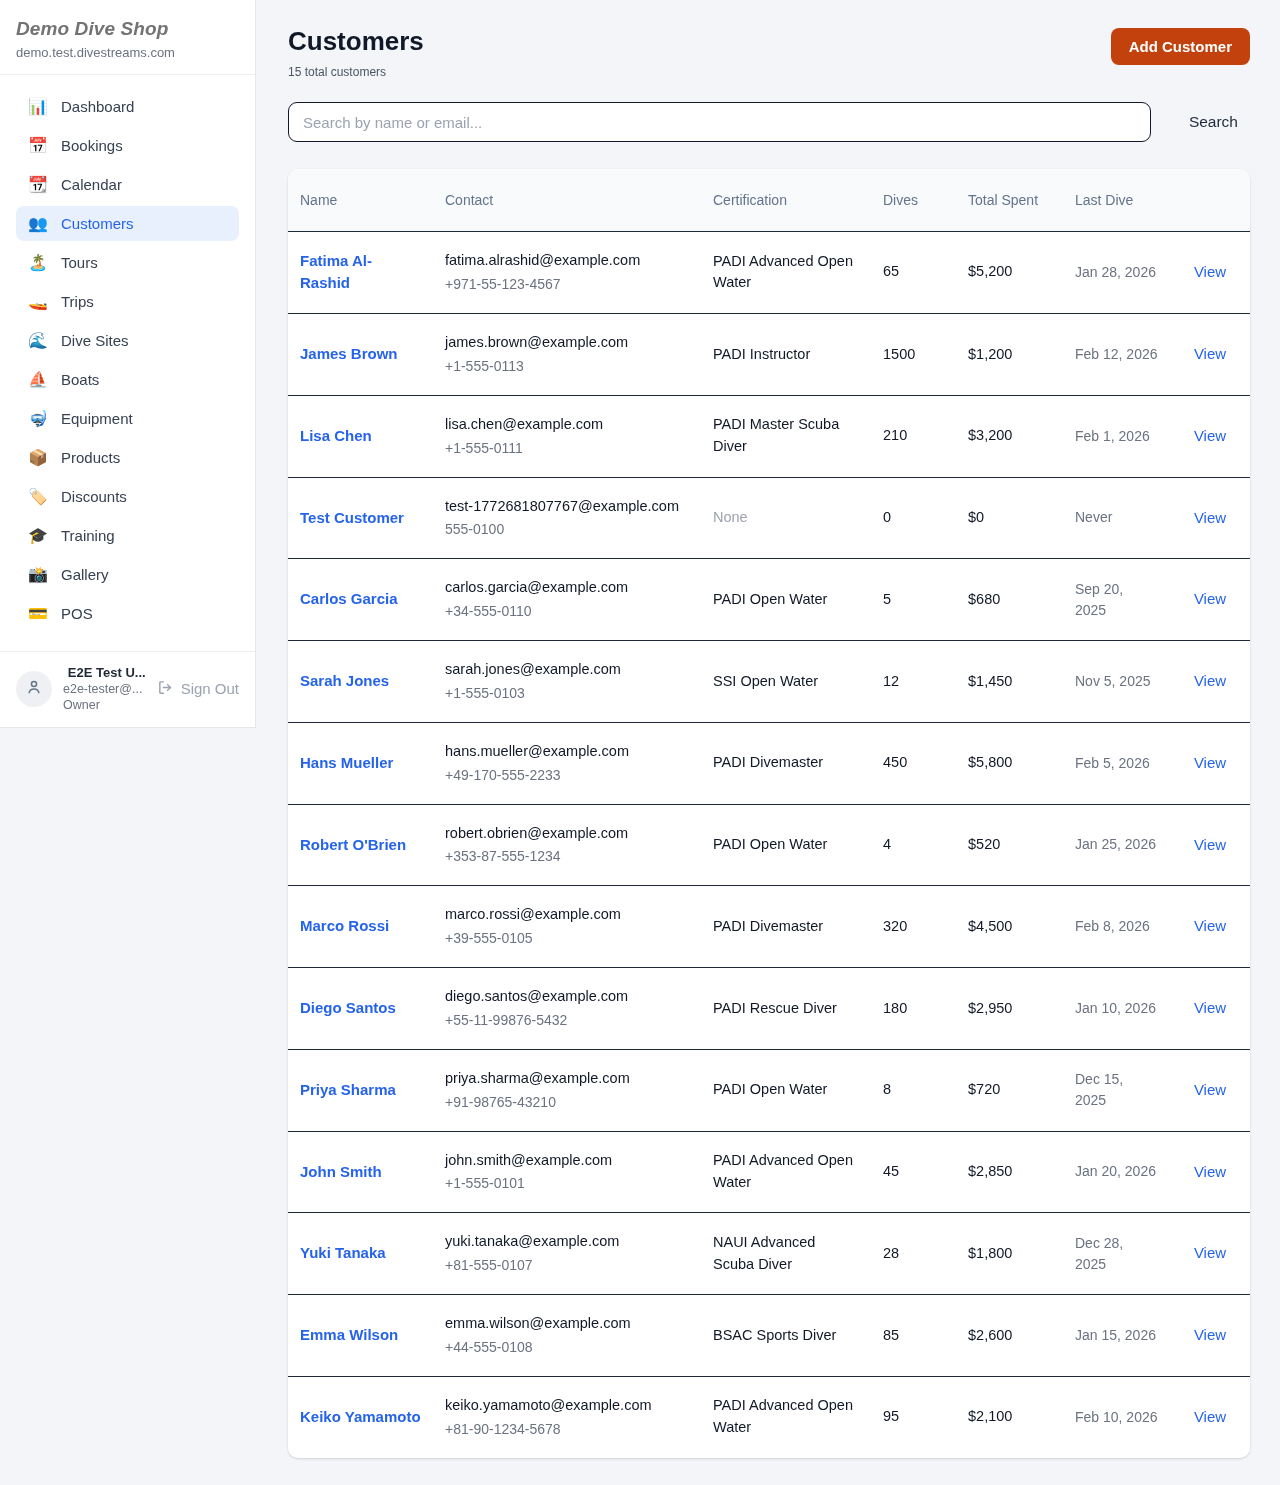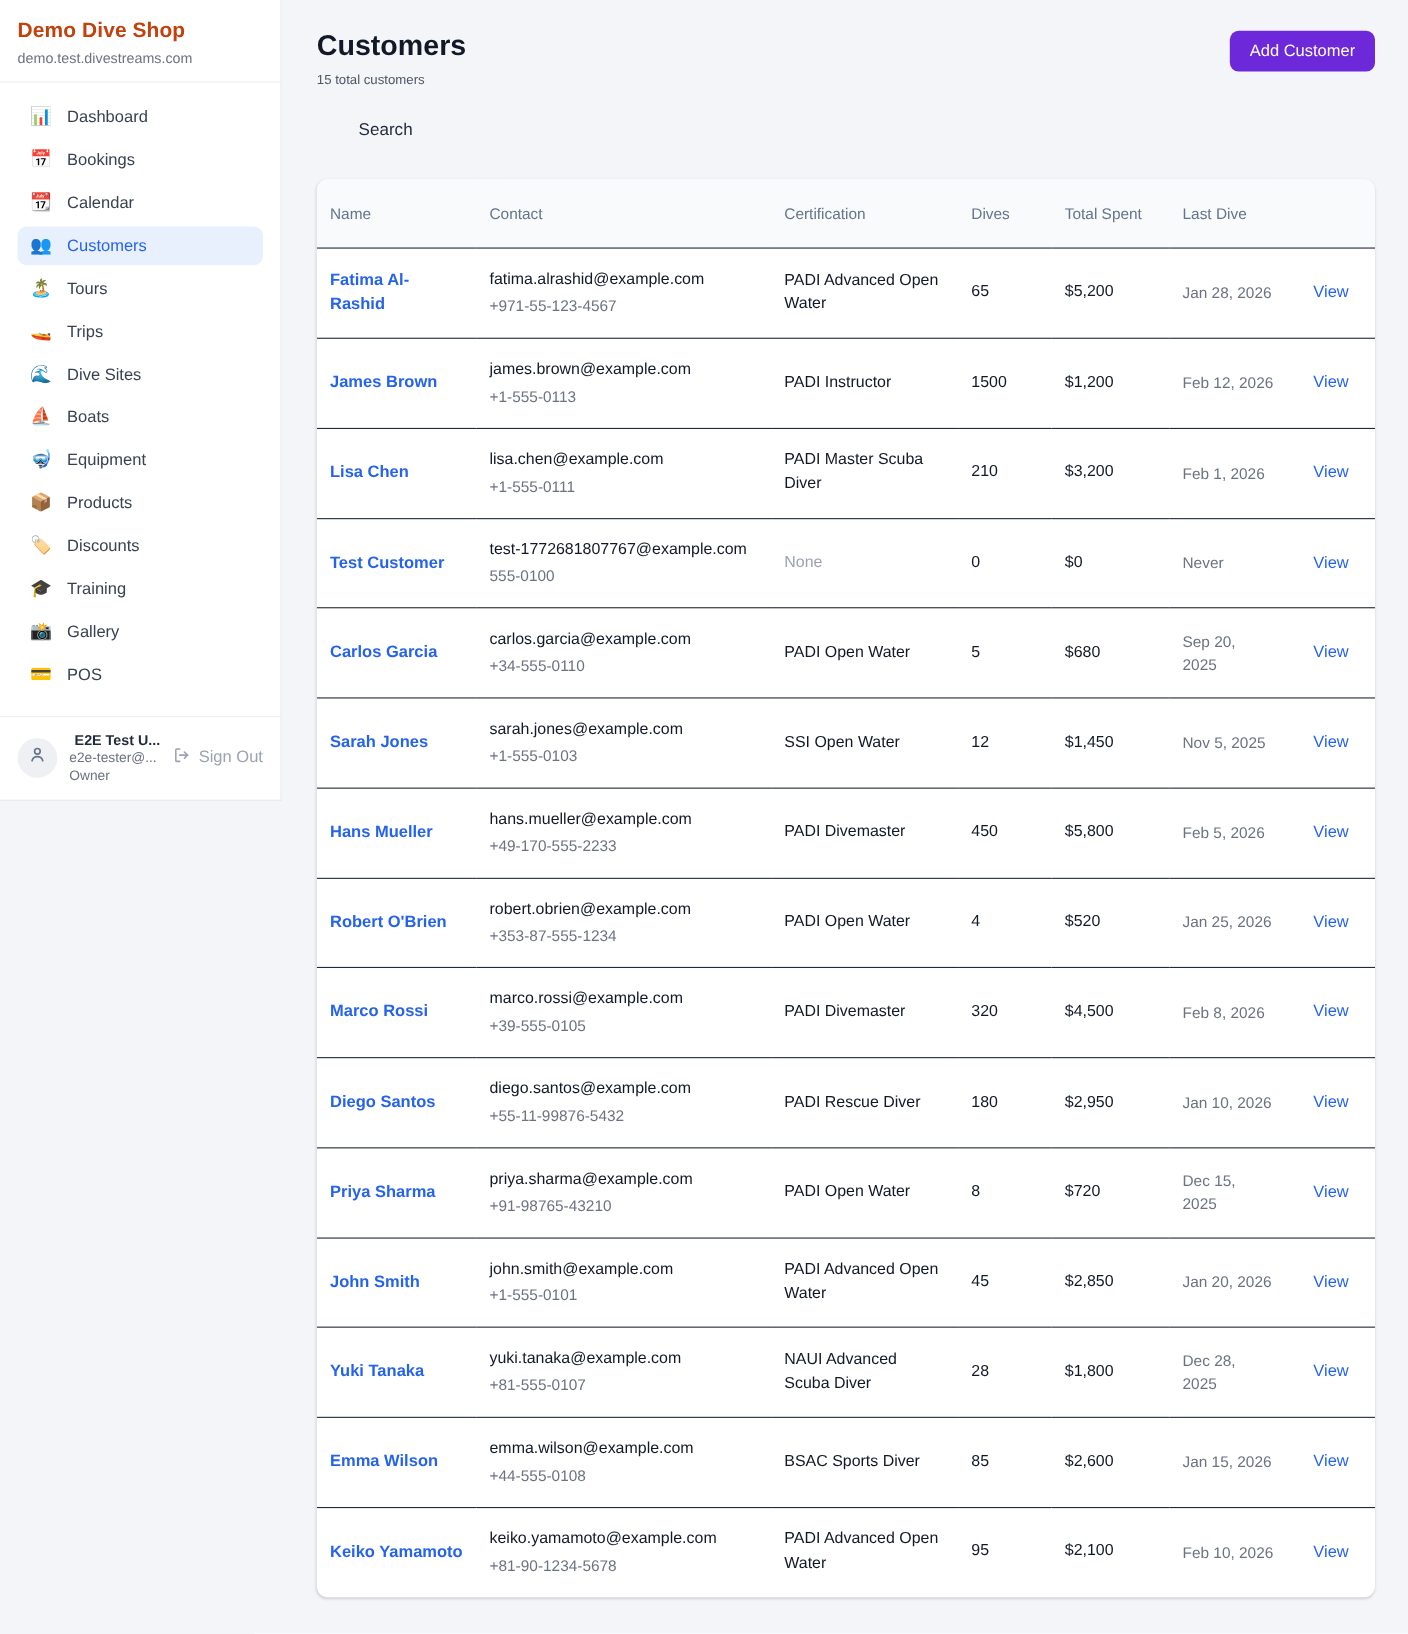--- a/index.html
+++ b/index.html
@@ -16,21 +16,21 @@
   .sidebar {
     width: 256px;
     flex: 0 0 256px;
     background: #ffffff;
     border-right: 1px solid #e5e7eb;
     border-bottom: 1px solid #e5e7eb;
     display: flex;
     flex-direction: column;
   }
   .sidebar-header { padding: 18px 16px 14px 16px; border-bottom: 1px solid #eceef1; }
-  .shop-title { color: #c2410c; font-size: 19px; font-weight: bold; letter-spacing: .1px; }
+  .shop-title { color: #737373; font-size: 19px; font-weight: bold; letter-spacing: .1px; font-style: italic; }
   .shop-domain { color: #6b7280; font-size: 13px; margin-top: 5px; }
   .nav { list-style: none; padding: 14px 16px 10px 16px; }
   .nav-item {
     display: flex; align-items: center; gap: 13px;
     padding: 9px 12px; margin-bottom: 4px;
     border-radius: 8px; cursor: pointer;
     font-size: 15px; color: #374151;
   }
   .nav-item .nav-icon { font-size: 16px; width: 20px; text-align: center; line-height: 1; }
   .nav-item.active { background: #e8f0fe; color: #2563eb; font-weight: 500; }
@@ -52,22 +52,22 @@
   .signout {
     display: flex; align-items: center; gap: 7px;
     color: #9aa3af; font-size: 15px; cursor: pointer; white-space: nowrap;
   }
   
   .main { flex: 1; padding: 26px 30px 33px 32px; min-width: 0; }
   .page-head { display: flex; justify-content: space-between; align-items: flex-start; }
   .page-title { font-size: 26px; font-weight: bold; color: #111827; }
   .page-subtitle { font-size: 12px; color: #4b5563; margin-top: 8px; }
   .btn-primary {
-    background: #6d28d9; color: #fff; border: none; cursor: pointer;
-    font-family: inherit; font-size: 15px; font-weight: 400;
+    background: #c2410c; color: #fff; border: none; cursor: pointer;
+    font-family: inherit; font-size: 15px; font-weight: 700;
     padding: 10px 18px; border-radius: 8px; margin-top: 2px;
   }
   .search-row { display: flex; align-items: center; margin-top: 23px; }
   .search-input {
     flex: 1; height: 40px;
     border: 1px solid #111827; border-radius: 9px;
     padding: 0 14px; font-family: inherit; font-size: 15px;
     color: #111827; background: #fff; outline: none;
   }
   .search-input::placeholder { color: #9ca3af; }
@@ -204,20 +204,21 @@
 <main class="main">
   <div class="page-head">
     <div>
       <h1 class="page-title">Customers</h1>
       <div class="page-subtitle">15 total customers</div>
     </div>
     <button class="btn-primary">Add Customer</button>
   </div>
 
   <div class="search-row">
+    <input class="search-input" type="text" placeholder="Search by name or email..." style="">
     <button class="search-btn">Search</button>
   </div>
 
   <div class="table-card">
     <table>
       <colgroup>
         <col class="w-name">
           <col class="w-contact">
           <col class="w-cert">
         <col class="w-dives">

